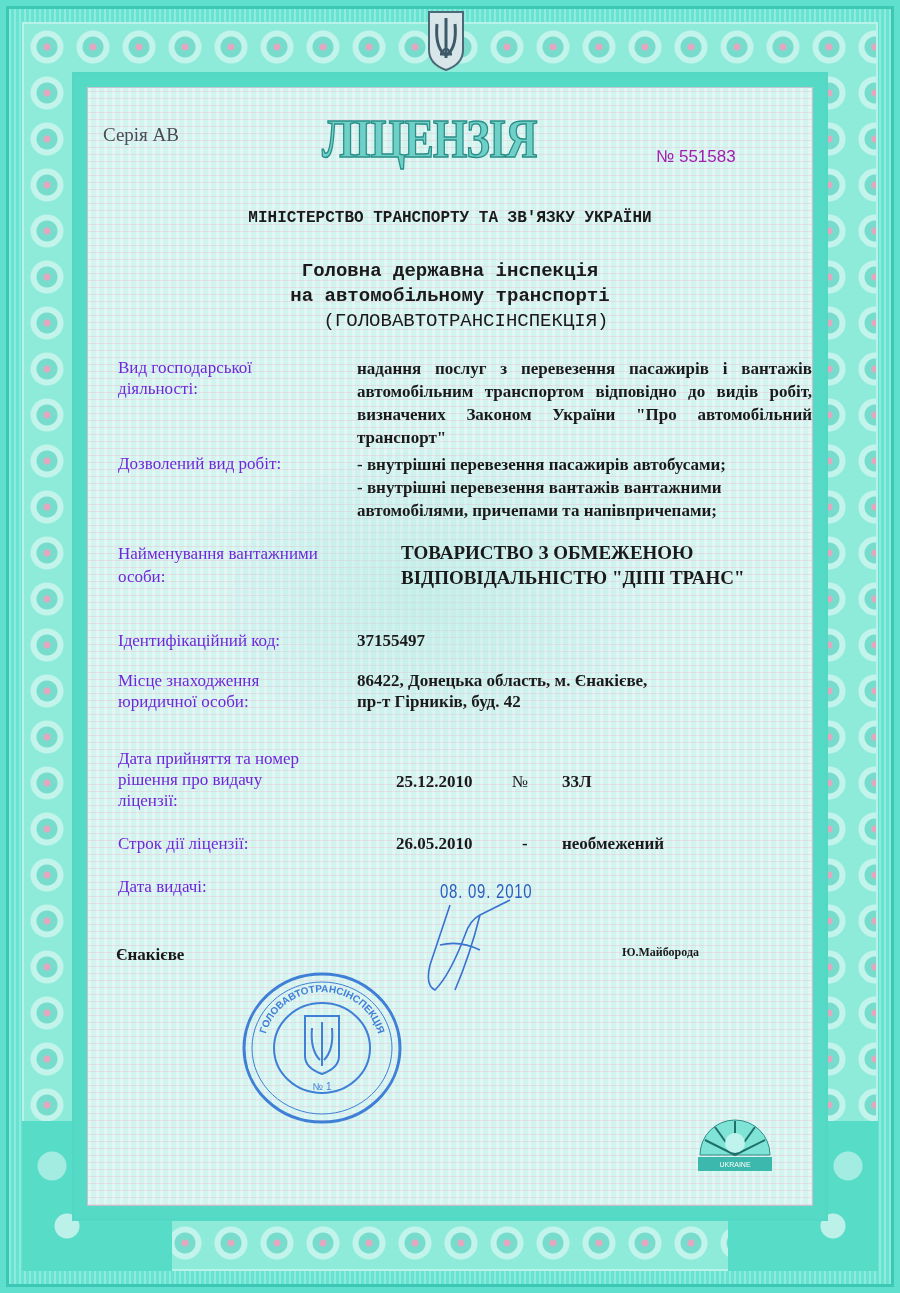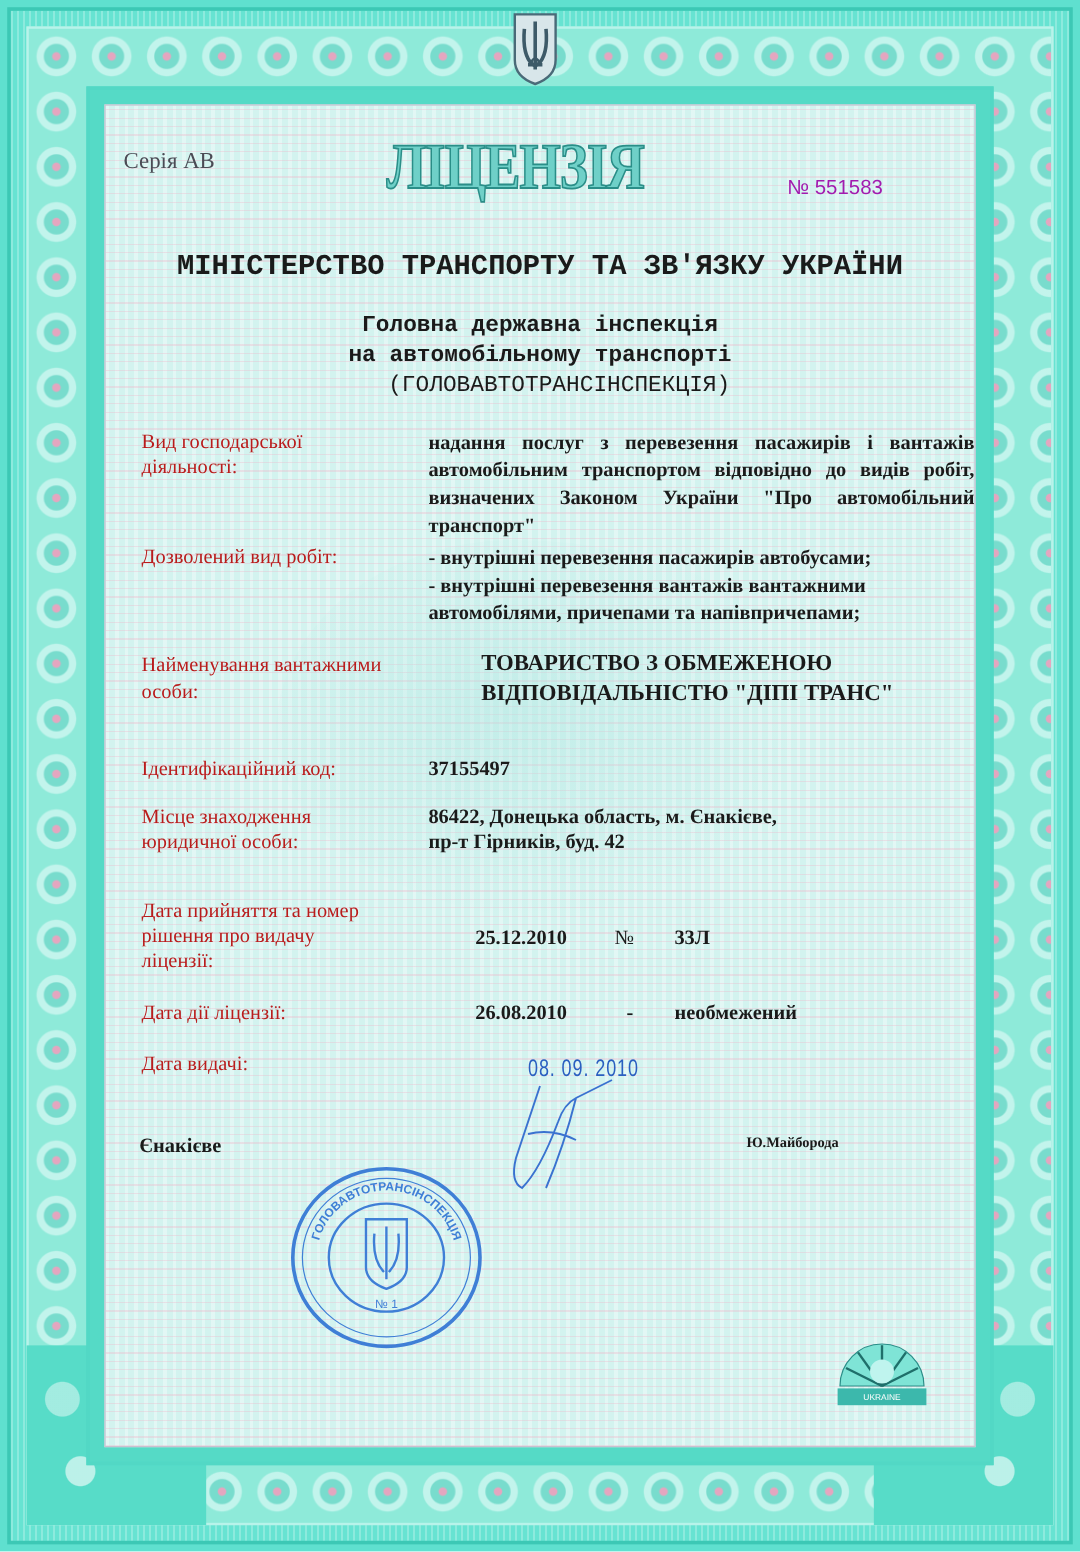--- a/index.html
+++ b/index.html
@@ -50,24 +50,24 @@
   }
   .orn-bl { left:22px; bottom:22px; }
   .orn-br { right:22px; bottom:22px; transform:scaleX(-1); }
 
   .coat { position:absolute; left:426px; top:6px; width:40px; height:66px; }
   .t { position:absolute; color:#1a1a1a; }
   .series { left:103px; top:124px; font-size:19px; color:#4b4b55; }
   .title { left:322px; top:108px; font-size:54px; font-weight:bold; color:#6fd0c8; letter-spacing:-1px;
     -webkit-text-stroke:1.5px #2a8e88; transform:scaleX(0.82); transform-origin:left; font-family:"Liberation Serif", serif; }
   .number { left:656px; top:122px; font-size:17px; color:#a21caf; font-family:"Liberation Sans", sans-serif;margin-top:25px; }
-  .ministry { left:0; width:900px; text-align:center; top:209px; font-size:24px; font-weight:bold; font-family:"Liberation Mono", monospace; }
+  .ministry { left:0; width:900px; text-align:center; top:209px; font-size:16px; font-weight:bold; font-family:"Liberation Mono", monospace; }
   .insp { left:0; width:900px; text-align:center; font-size:19px; font-weight:bold; font-family:"Liberation Mono", monospace; }
   .insp1 { top:260px; } .insp2 { top:285px; } .insp3 { top:310px; font-weight:normal;margin-left:16px; }
-  .label { left:118px; font-size:17px; color:#b91c1c; line-height:21px; }
+  .label { left:118px; font-size:17px; color:#6d28d9; line-height:21px; }
   .val { left:357px; font-size:17px; font-weight:bold; line-height:21px; }
   .just { width:455px; text-align:justify; text-align-last:left; }
   .stamp-date { left:440px; top:880px; font-size:20px; color:#2a5fc0; font-family:"Liberation Sans", sans-serif; letter-spacing:1px; transform:scaleX(0.75); transform-origin:left; }
   .chief { left:116px; top:945px; font-size:17px; font-weight:bold; }
   .chief-name { left:622px; top:945px; font-size:12px; font-weight:bold; }
   .seal { position:absolute; left:240px; top:968px; width:165px; height:160px; }
   .signature { position:absolute; left:410px; top:895px; width:120px; height:110px; }
   .hologram { position:absolute; left:690px; top:1085px; width:90px; height:90px; }
 </style>
 </head>
@@ -134,22 +134,22 @@
 
   <div class="t label" style="top:748px">
     <div>Дата прийняття та номер</div>
     <div>рішення про видачу</div>
     <div>ліцензії:</div>
   </div>
   <div class="t val" style="top:771px; left:396px">25.12.2010</div>
   <div class="t val" style="top:771px; left:512px; font-weight:normal">№</div>
   <div class="t val" style="top:771px; left:562px">33Л</div>
 
-  <div class="t label" style="top:833px">Дата дії ліцензії:</div>
-  <div class="t val" style="top:833px; left:396px">26.08.2010</div>
+  <div class="t label" style="top:833px">Строк дії ліцензії:</div>
+  <div class="t val" style="top:833px; left:396px">26.05.2010</div>
   <div class="t val" style="top:833px; left:522px">-</div>
   <div class="t val" style="top:833px; left:562px">необмежений</div>
 
   <div class="t label" style="top:876px">Дата видачі:</div>
   <div class="t stamp-date">08. 09. 2010</div>
 
   <div class="t chief">Єнакієве</div>
   <div class="t chief-name">Ю.Майборода</div>
 
   <svg class="signature" viewBox="0 0 120 110">

